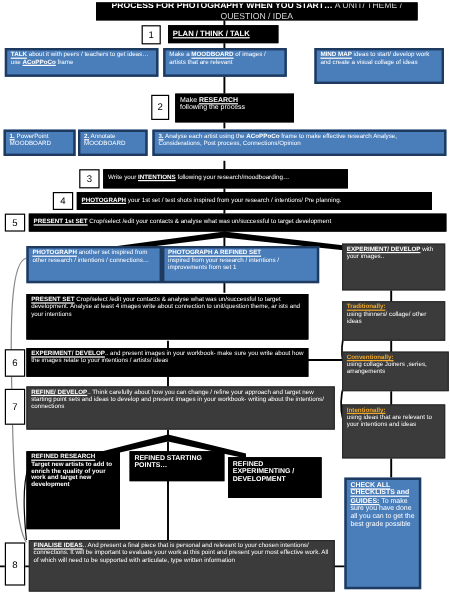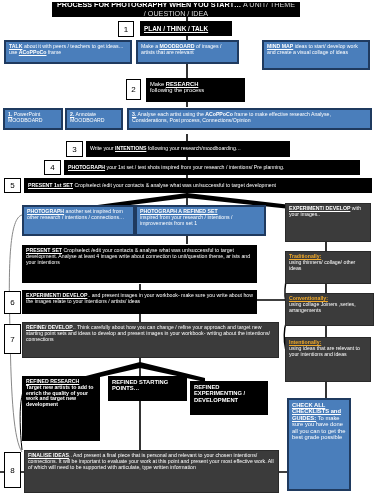--- a/index.html
+++ b/index.html
@@ -142,21 +142,21 @@
       <path d="M 292 268 C 284 278 282 300 290 312" stroke="#000" stroke-width="1.4" fill="none"></path>
       <path d="M 292 312 C 282 322 282 348 290 358" stroke="#000" stroke-width="1.4" fill="none"></path>
 
       <line x1="255" y1="300" x2="300" y2="300"></line>
 
       <line x1="255" y1="472" x2="300" y2="472"></line>
       <line x1="0" y1="472" x2="40" y2="472"></line>
     </g>
   </svg>
 
-  <div class="box black pad t10" style="left:52px; top:2px; width:248px; height:15px; display:flex; align-items:center; justify-content:flex-end; text-align:center;">
+  <div class="box black pad t10" style="left:80px; top:2px; width:268px; height:15px; display:flex; align-items:center; justify-content:flex-end; text-align:center;">
     <span><span class="hdn">PROCESS FOR PHOTOGRAPHY WHEN YOU START…</span><span style="color:#d8d8d8;"> A UNIT/  THEME /  QUESTION / IDEA</span></span>
   </div>
 
   <div class="num t11" style="left:118px; top:21px; width:16px; height:16px; line-height:15px;">1</div>
   <div class="box black pad t9" style="left:140px; top:21px; width:92px; height:15px; display:flex; align-items:center;">
     <span class="hd">PLAN / THINK / TALK</span>
   </div>
 
   <div class="box blue pad t7" style="left:4px; top:40px; width:128px; height:24px;">
     <span class="hd">TALK</span><span> about it with peers / teachers to get ideas… use </span><span class="hd">ACoPPoCo</span><span> frame</span>

